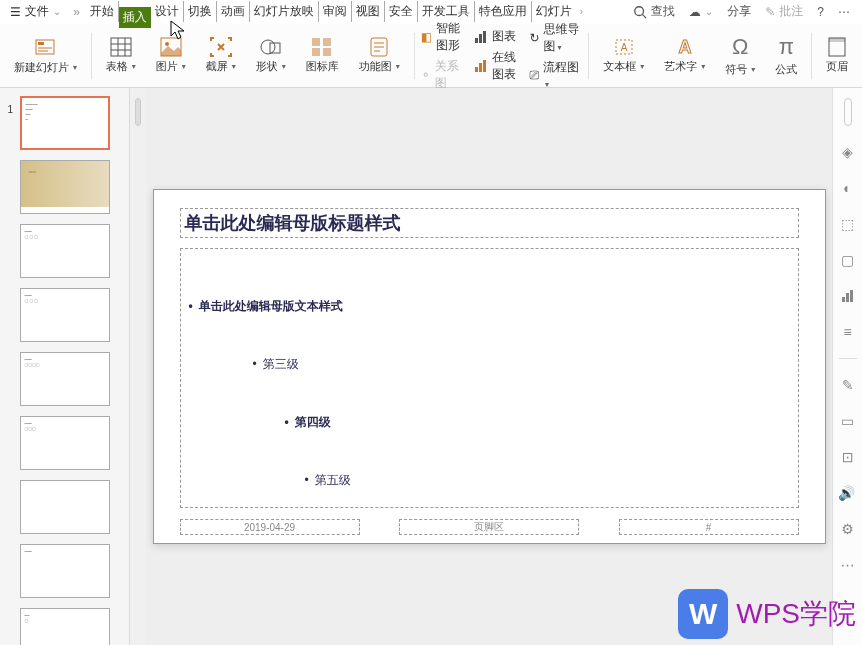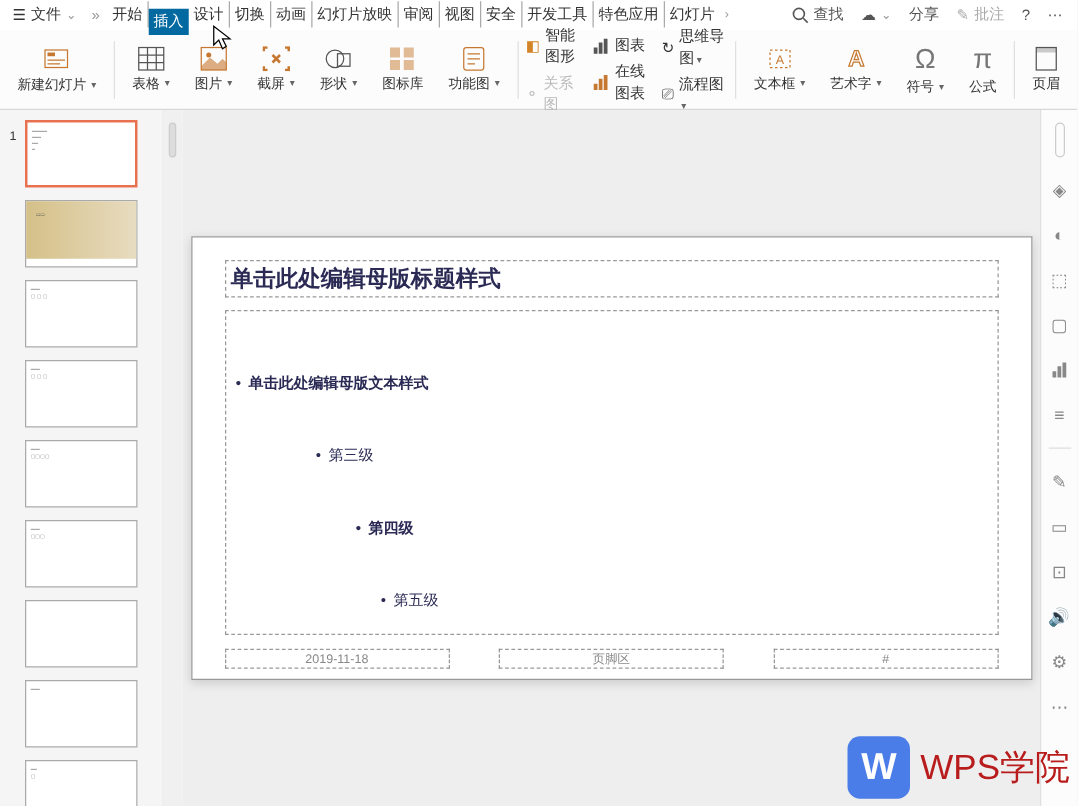--- a/index.html
+++ b/index.html
@@ -4,21 +4,21 @@
 <style>
 * { margin: 0; padding: 0; box-sizing: border-box; font-family: "Microsoft YaHei", sans-serif; }
 body { width: 862px; height: 645px; overflow: hidden; background: #fff; position: relative; }
 
 
 .menubar { height: 24px; display: flex; align-items: center; padding: 0 4px; font-size: 12px; color: #333; border-bottom: 1px solid transparent; }
 .menubar .file-menu { display: flex; align-items: center; gap: 4px; padding: 2px 6px; }
 .menubar .sep-sm { margin: 0 6px; color: #999; }
 .tabs { display: flex; align-items: center; height: 24px; }
 .tab { padding: 2px 4px; font-size: 12px; border-right: 1px solid #aaa; cursor: pointer; }
-.tab.active { background: #0369a1; color: #fff; border-right: none; margin-top: 12px; }
+.tab.active { background: #4d7c0f; color: #fff; border-right: none; margin-top: 12px; }
 .tab.overflow { border-right: none; padding-right: 8px; text-align: center; }
 .right-actions { margin-left: auto; display: flex; align-items: center; gap: 14px; padding-right: 8px; color: #555; }
 .right-actions .act { display: flex; align-items: center; gap: 4px; }
 .search-grp { display: flex; align-items: center; gap: 6px; }
 
 
 .ribbon { height: 64px; border-bottom: 1px solid #d8d8d8; background: #fcfcfc; display: flex; align-items: center; padding: 0 6px; gap: 4px; }
 .ribbon-group { display: flex; flex-direction: column; align-items: center; justify-content: center; padding: 0 8px; height: 56px; gap: 2px; }
 .ribbon-label { font-size: 11px; color: #333; display: flex; align-items: center; gap: 2px; white-space: nowrap; }
 .ribbon-icon { font-size: 22px; color: #444; }
@@ -56,21 +56,21 @@
 .sidepanel { width: 30px; background: #fcfcfc; border-left: 1px solid #e0e0e0; display: flex; flex-direction: column; align-items: center; padding: 10px 0; gap: 16px; color: #888; }
 .side-btn { width: 20px; height: 20px; display: flex; align-items: center; justify-content: center; font-size: 14px; }
 .side-sep { width: 18px; height: 1px; background: #ddd; }
 
 
 .cursor { position: absolute; left: 170px; top: 20px; pointer-events: none; }
 
 
 .watermark { position: absolute; right: 6px; bottom: 6px; display: flex; align-items: center; gap: 8px; pointer-events: none; }
 .wm-box { width: 50px; height: 50px; background: #4a7de8; border-radius: 10px; display: flex; align-items: center; justify-content: center; color: #fff; font-size: 30px; font-weight: bold; }
-.wm-text { font-size: 28px; color: #b91c1c; font-weight: 500; }
+.wm-text { font-size: 28px; color: #a21caf; font-weight: 500; }
 
 .dropdown-caret { font-size: 8px; margin-left: 2px; color: #666; }
 .chev { font-size: 10px; color: #999; }
 .icon { display: inline-block; }
 
 
 .col-orange { color: #d48428; }
 .col-gray { color: #777; }
 
 svg { display: block; }
@@ -366,21 +366,21 @@
   <div class="canvas-area">
     <div class="slide">
       <div class="slide-title">单击此处编辑母版标题样式</div>
       <div class="content-box">
         <div class="lvl lvl1"><span class="bullet">•</span><span>单击此处编辑母版文本样式</span></div>
         <div class="lvl lvl3"><span class="bullet">•</span><span>第三级</span></div>
         <div class="lvl lvl4"><span class="bullet">•</span><span>第四级</span></div>
         <div class="lvl lvl5"><span class="bullet">•</span><span>第五级</span></div>
       </div>
       <div class="footer-zone">
-        <div class="foot-box">2019-11-18</div>
+        <div class="foot-box">2019-04-29</div>
         <div class="foot-box">页脚区</div>
         <div class="foot-box">#</div>
       </div>
     </div>
   </div>
 
   <div class="sidepanel">
     <div class="side-btn" style="border:1px solid #ccc;border-radius:6px;height:28px;width:8px"></div>
     <div class="side-btn">◈</div>
     <div class="side-btn">◐</div>

